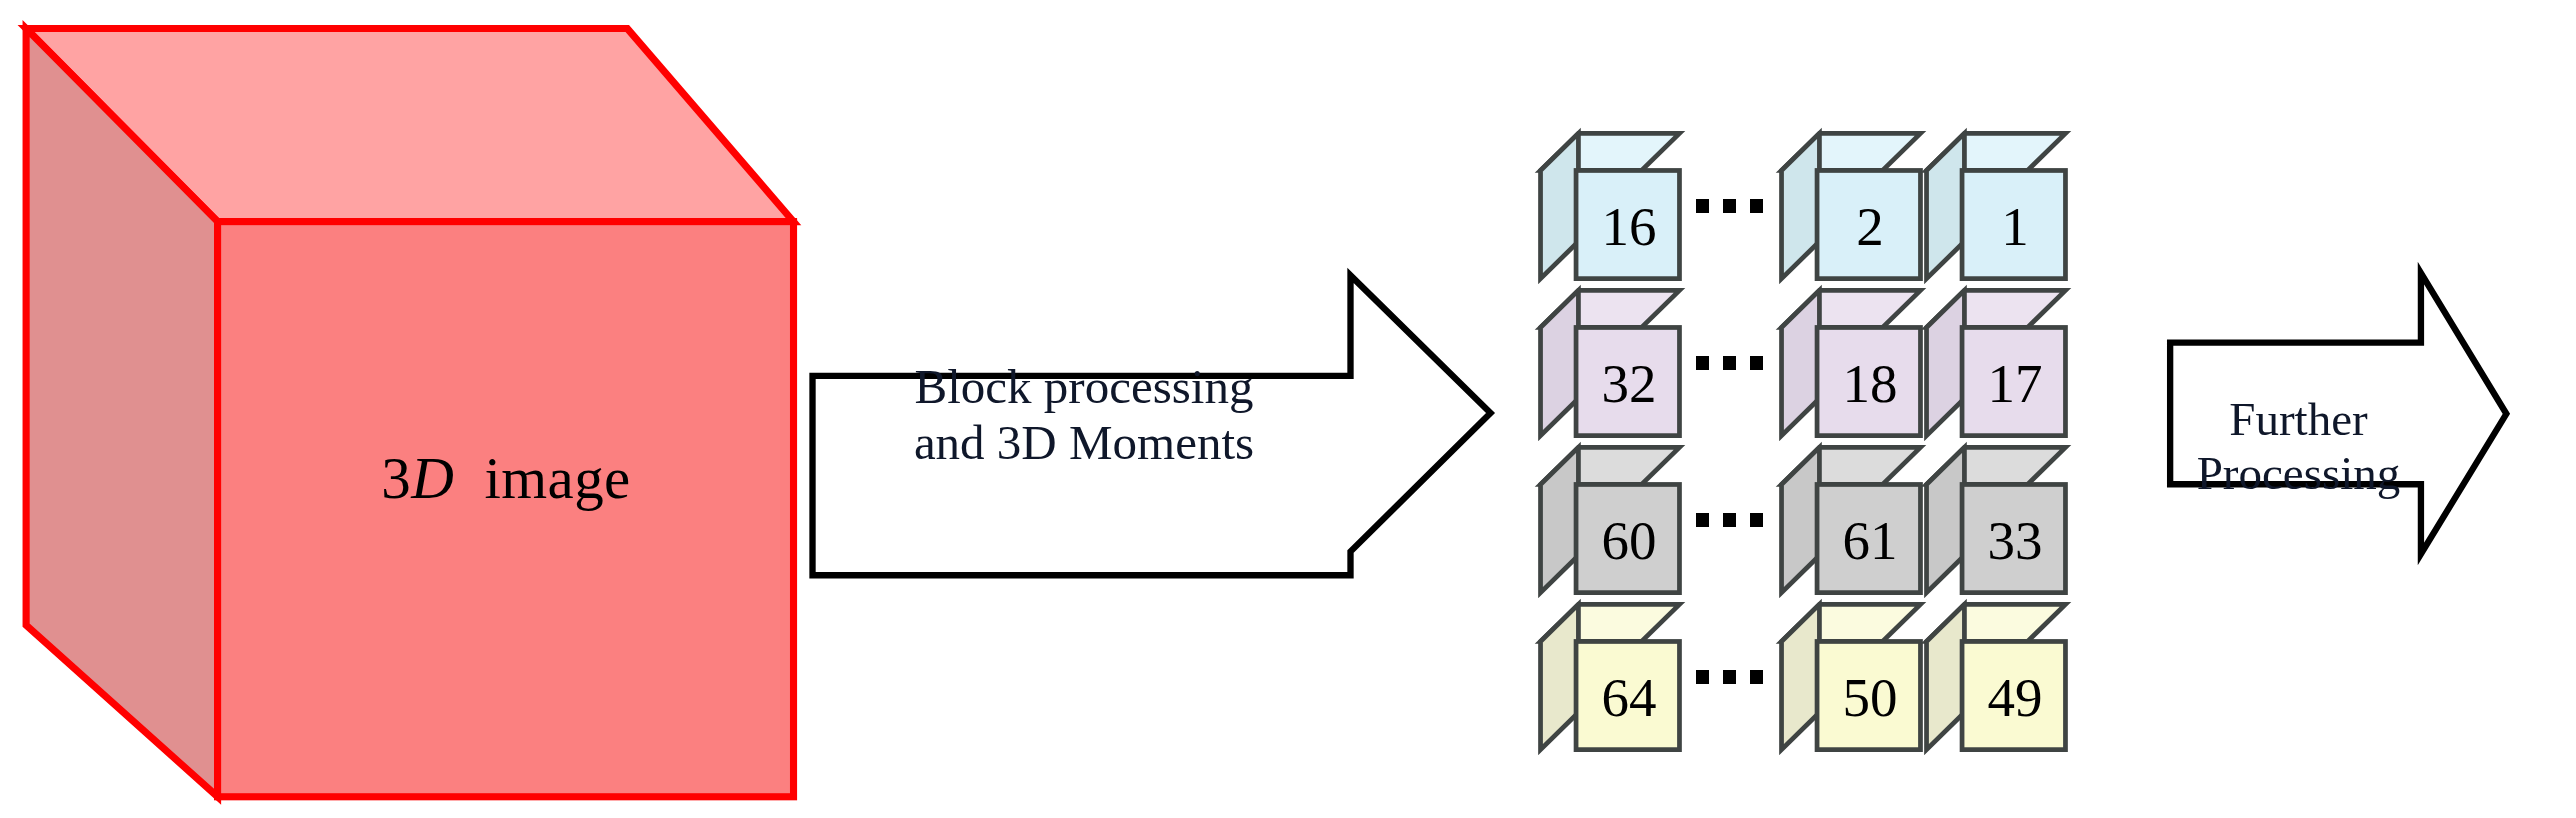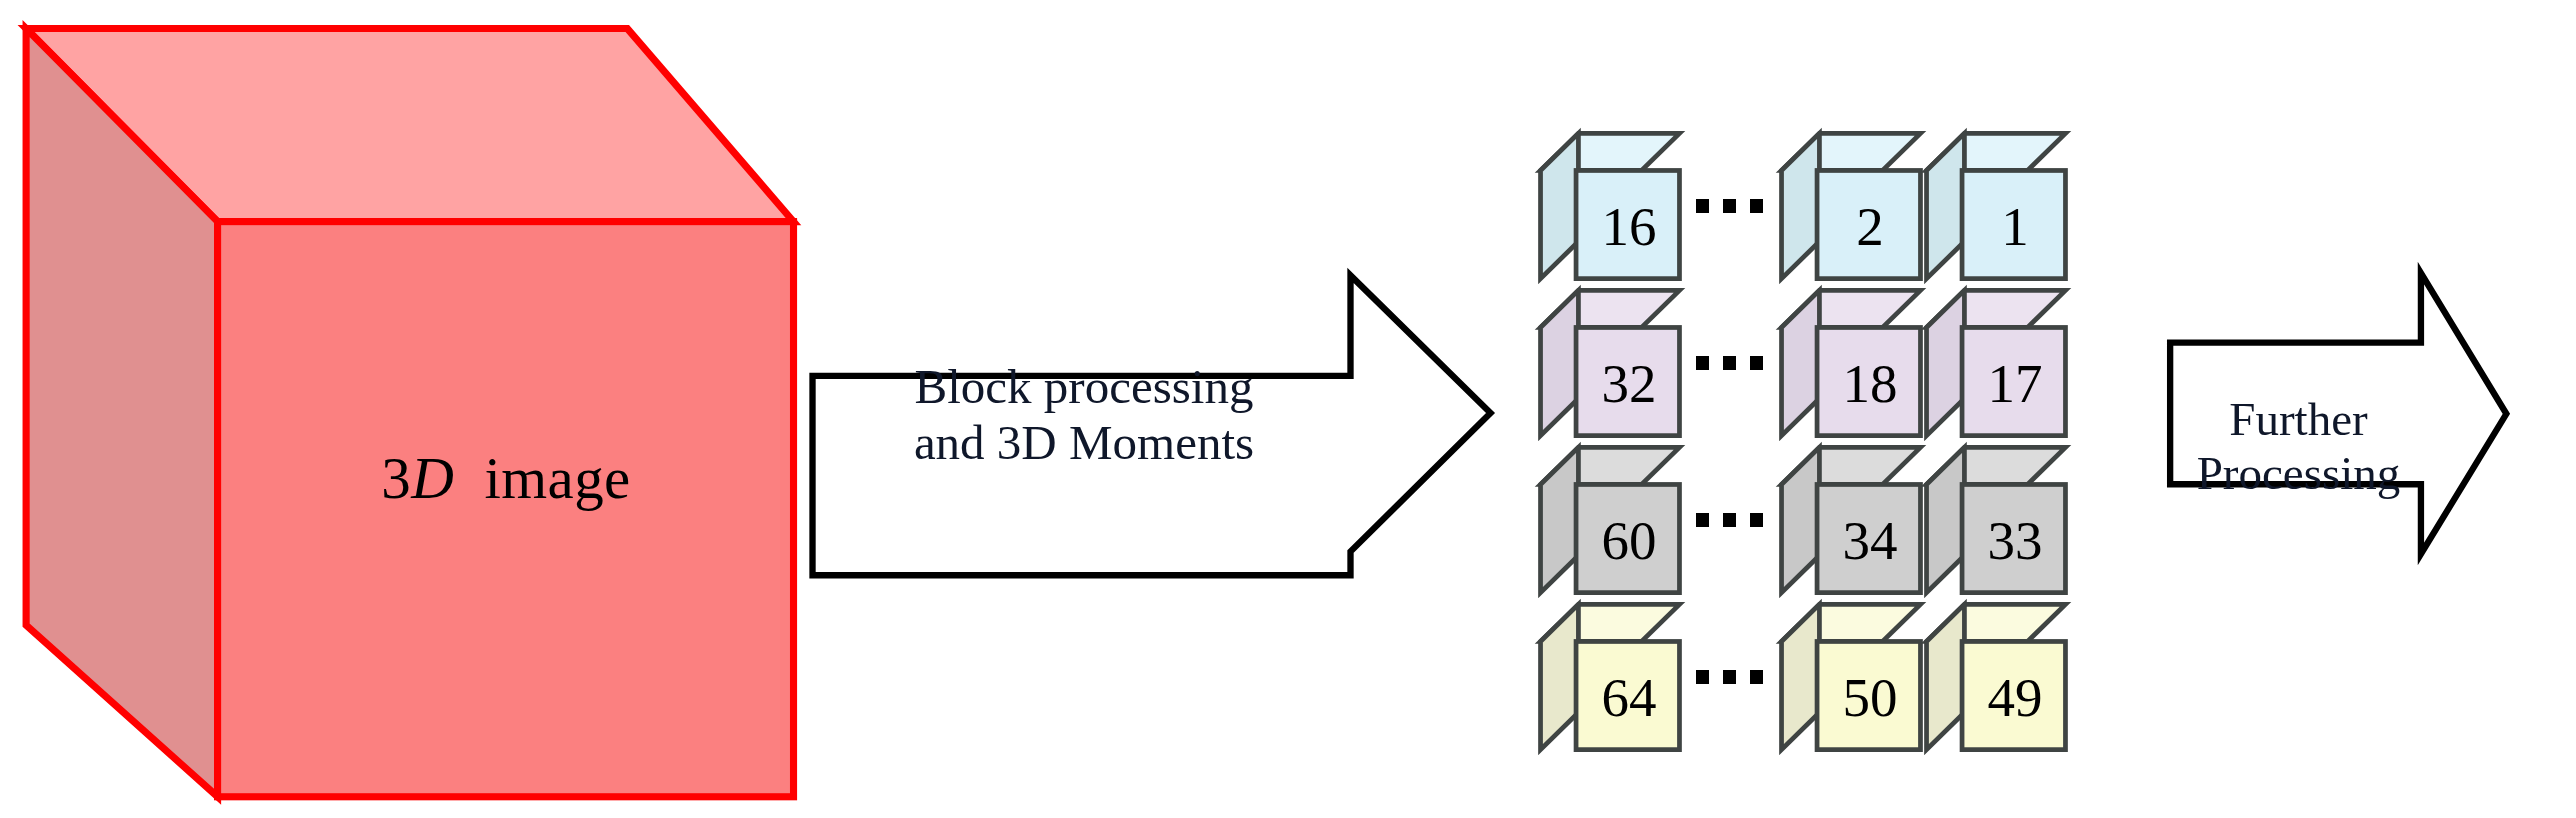--- a/index.html
+++ b/index.html
@@ -234,21 +234,21 @@
         <span class="dot"></span>
         <span class="dot"></span>
         <span class="dot"></span>
       </div>
       <div class="cube" style="left:241px;">
         <svg viewBox="0 0 182 190">
             <polygon points="3,50 51,3 179,3 131,50" fill="#dcdcdc" stroke="#3f4443" stroke-width="6" stroke-linejoin="miter"></polygon>
             <polygon points="3,50 51,3 51,140 3,187" fill="#c8c8c8" stroke="#3f4443" stroke-width="6" stroke-linejoin="miter"></polygon>
             <rect x="48" y="50" width="131" height="137" fill="#cfcfcf" stroke="#3f4443" stroke-width="6"></rect>
           </svg>
-        <div class="cube-num">34</div>
+        <div class="cube-num">61</div>
       </div>
       <div class="cube" style="left:386px;">
         <svg viewBox="0 0 182 190">
             <polygon points="3,50 51,3 179,3 131,50" fill="#dcdcdc" stroke="#3f4443" stroke-width="6" stroke-linejoin="miter"></polygon>
             <polygon points="3,50 51,3 51,140 3,187" fill="#c8c8c8" stroke="#3f4443" stroke-width="6" stroke-linejoin="miter"></polygon>
             <rect x="48" y="50" width="131" height="137" fill="#cfcfcf" stroke="#3f4443" stroke-width="6"></rect>
           </svg>
         <div class="cube-num">33</div>
       </div>
     </div>

